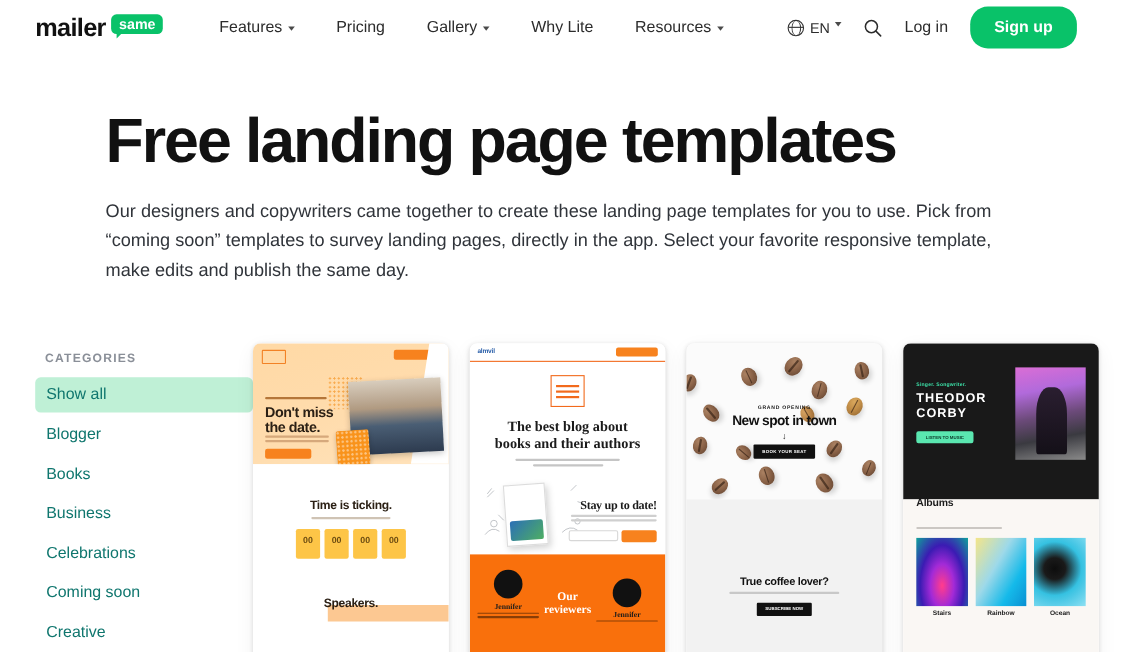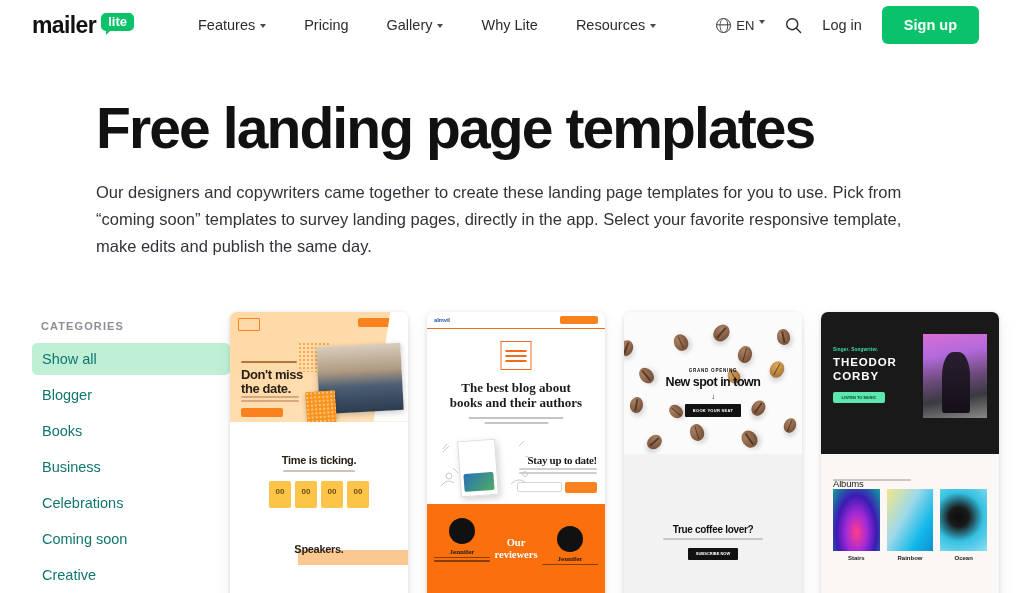--- a/index.html
+++ b/index.html
@@ -35,21 +35,21 @@
   }
   .logo-badge::after {
     content: "";
     position: absolute;
     left: 5px; bottom: -4px;
     width: 0; height: 0;
     border-left: 5px solid #09c269;
     border-bottom: 5px solid transparent;
   }
 
-  .mainnav { display: flex; align-items: center; gap: 38px; margin-left: 64px; }
+  .mainnav { display: flex; align-items: center; gap: 38px; margin-left: 51px; }
   .navitem {
     display: flex; align-items: center; gap: 5px;
     font-size: 14.5px; color: #2c2c2c; cursor: pointer; white-space: nowrap;
   }
   .caret {
     width: 0; height: 0;
     border-left: 3.6px solid transparent;
     border-right: 3.6px solid transparent;
     border-top: 4.2px solid #4a4a4a;
     margin-top: 2px;
@@ -68,21 +68,21 @@
   .globe::after {
     content: ""; position: absolute; left: 50%; top: 0; width: 56%; height: 100%;
     border: 1.3px solid #333; border-radius: 50%; transform: translateX(-50%);
     border-top: none; border-bottom: none;
   }
   .searchbtn { cursor: pointer; display: flex; align-items: center; }
   .loginlink { font-size: 14.5px; color: #2c2c2c; cursor: pointer; }
   .signup {
     background: #09c269; color: #fff; border: none;
     font-size: 14.5px; font-weight: 600;
-    padding: 11px 22px; border-radius: 6px; cursor: pointer;
+    padding: 11px 22px; border-radius: 16px; cursor: pointer;
     font-family: inherit;
     text-align: right;
   }
 
   
   .hero { padding: 48px 96px 0 96px; }
   .hero h1 {
     font-size: 57px; line-height: 1.06; font-weight: 800;
     letter-spacing: -1.9px; color: #111;
   }
@@ -246,41 +246,41 @@
   .c4-photo {
     position:absolute; right:12px; top:22px; width:64px; height:84px;
     background: linear-gradient(170deg,#d96fd4 0%, #b06ad9 26%, #6b4a78 52%, #3a3a40 74%, #8a8a8a 100%);
     overflow:hidden;
   }
   .c4-photo::before{
     content:""; position:absolute; left:30%; top:22%; width:44%; height:72%;
     background: linear-gradient(180deg,#2a1e30,#141018); border-radius:40% 40% 6% 6%;
   }
   .c4-light { position:absolute; left:0; right:0; top:142px; bottom:0; background:#faf7f4; }
-  .c4-alb { position:absolute; left:12px; top:166px; font-size:9.5px; font-weight:400; color:#1b1b1b; letter-spacing:-.2px; }
+  .c4-alb { position:absolute; left:12px; top:140px; font-size:9.5px; font-weight:700; color:#1b1b1b; letter-spacing:-.2px; }
   .c4-albsub { position:absolute; left:12px; top:167px; width:78px; height:2px; background:#cbc7c3; border-radius:2px; }
   .c4-covers { position:absolute; left:12px; right:12px; top:177px; display:flex; gap:7px; }
   .c4-covers div { width:48px; height:62px; }
   .cv1 { background: radial-gradient(ellipse at 50% 70%, #ff3d8b 0%, #a12bd4 32%, #3b1bb0 60%, #11a29b 100%); }
   .cv2 { background: linear-gradient(120deg,#f4e58a 0%, #9fd9e8 40%, #18b9e8 72%, #0b8fd0 100%); }
   .cv3 { background: radial-gradient(circle at 40% 45%, #0d0d0d 0%, #1a1a1a 22%, #37c0e0 55%, #8fe0f2 100%); }
   .c4-names { position:absolute; left:12px; right:12px; top:243px; display:flex; gap:7px; }
   .c4-names span { width:48px; text-align:center; font-size:6px; font-weight:700; color:#1b1b1b; }
 
   
   .card-inner { filter: saturate(1.02); }
 </style>
 </head>
 <body>
 
 <div class="header">
 
   <div class="logo">
     <span class="logo-word">mailer</span>
-    <span class="logo-badge">lite</span>
+    <span class="logo-badge">same</span>
   </div>
 
   <nav class="mainnav">
     <div class="navitem">
       <span>Features</span>
       <span class="caret"></span>
     </div>
     <div class="navitem">
       <span>Pricing</span>
     </div>

